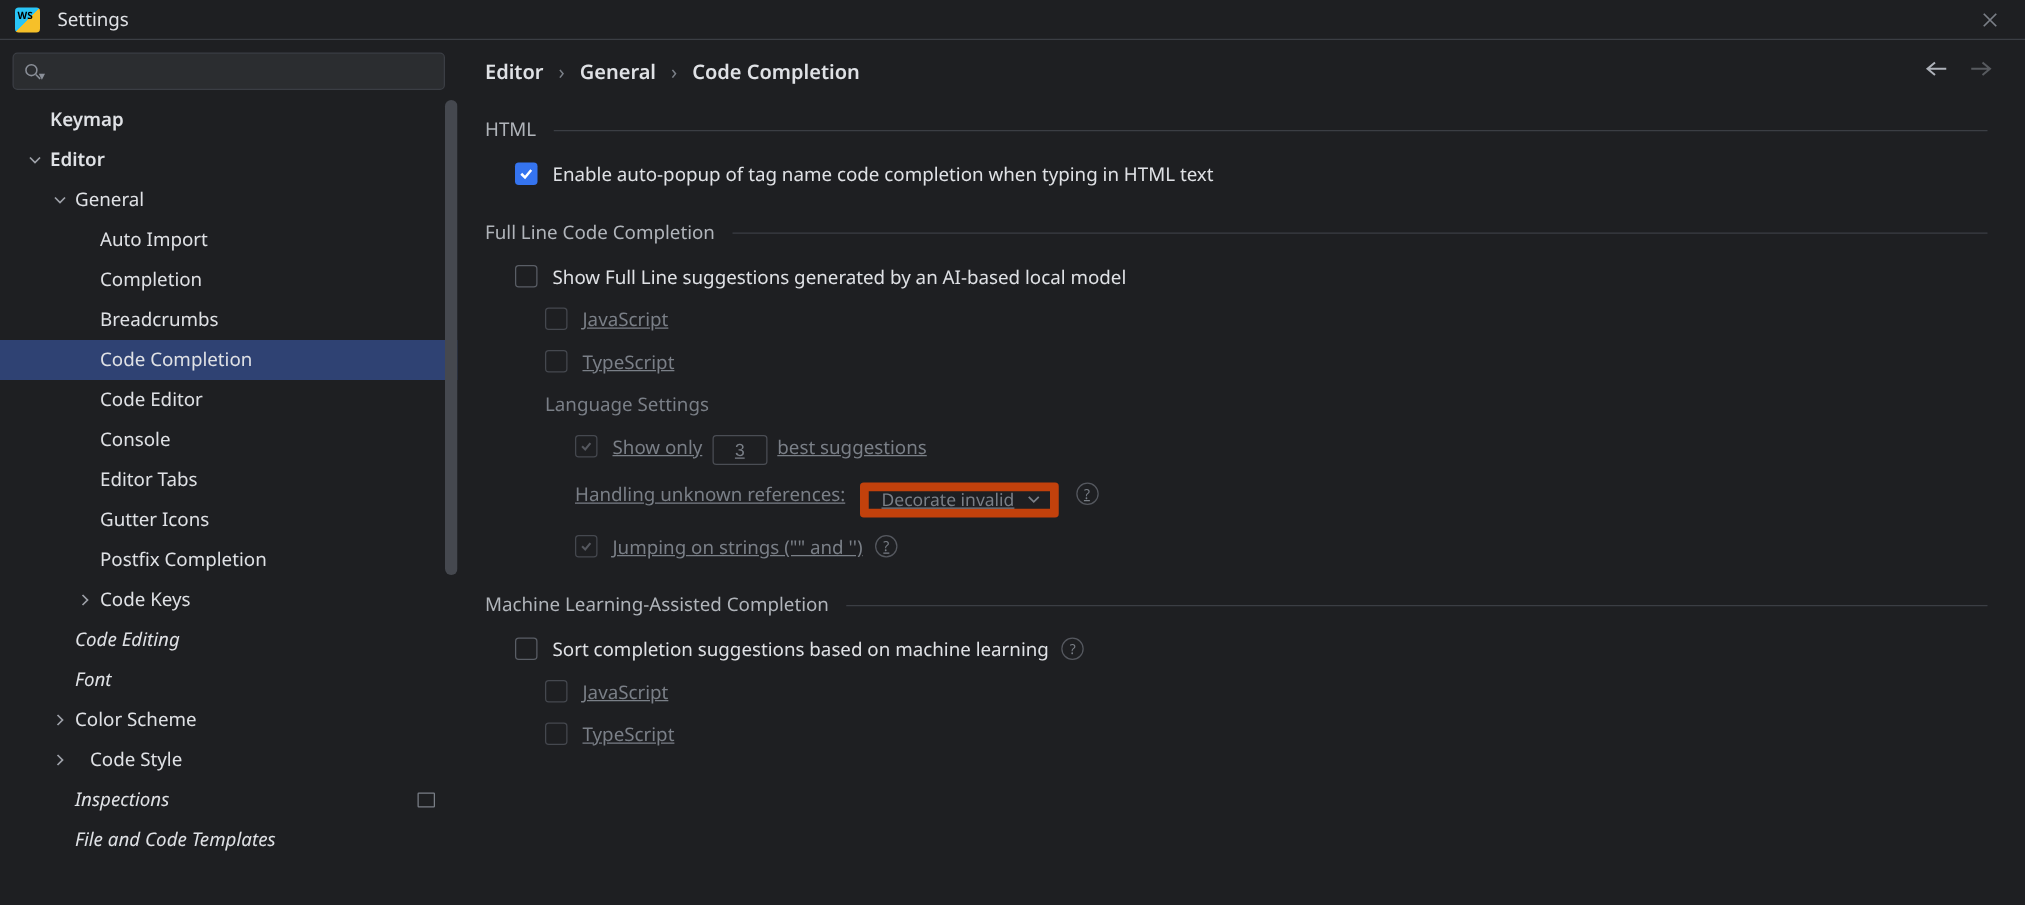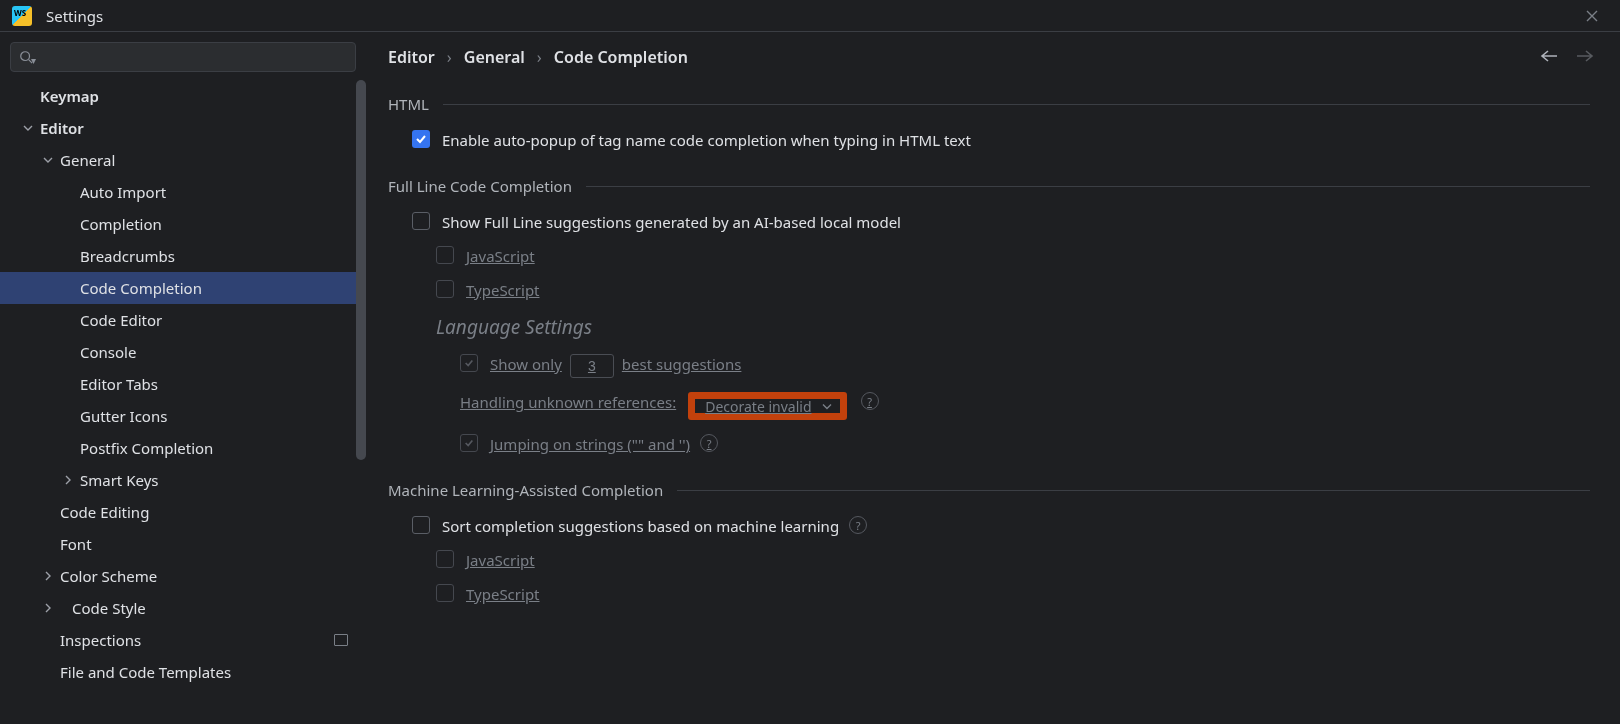--- a/index.html
+++ b/index.html
@@ -35,21 +35,21 @@
   .tree-scrollbar{position:absolute;right:0;top:0;width:10px;height:380px;background:#45484f;border-radius:5px;}
   .tree-item{display:flex;align-items:center;height:32px;color:var(--text);cursor:pointer;white-space:nowrap;}
   .tree-item.selected{background:var(--sel);}
   .tree-item .chevron{width:16px;height:16px;display:flex;align-items:center;justify-content:center;flex:0 0 auto;}
   .tree-label{font-size:15px;}
   .tree-item.bold .tree-label{font-weight:600;}
   .tree-badge{margin-left:auto;margin-right:18px;width:14px;height:12px;border:1px solid var(--text-dim);border-radius:1px;}
   .pad0{padding-left:40px;} 
   .pad0c{padding-left:20px;} 
   .pad1c{padding-left:40px;}
-  .pad1{padding-left:60px;}
+  .pad1{padding-left:60px;font-style:italic;}
   .pad2{padding-left:80px;}
   .pad2c{padding-left:60px;}
   
   .content{flex:1;display:flex;flex-direction:column;padding:14px 26px 0 22px;min-width:0;}
   .content-header{display:flex;align-items:center;}
   .breadcrumb{display:flex;align-items:center;gap:12px;font-size:16px;}
   .breadcrumb .crumb{color:var(--text);font-weight:600;}
   .breadcrumb .sep{color:var(--text-dim);}
   .nav-arrows{margin-left:auto;display:flex;gap:18px;color:var(--text-dim);}
   .nav-arrows .disabled{opacity:.4;}
@@ -65,21 +65,21 @@
   .row .cb{width:18px;height:18px;border-radius:3px;flex:0 0 auto;margin-right:12px;display:flex;align-items:center;justify-content:center;}
   .cb.unchecked{border:1.5px solid #5a5e66;background:transparent;}
   .cb.checked{background:var(--checkbox-blue);}
   .cb.dim-cb{border:1.5px solid #45484f;}
   .cb svg{display:block;}
   .lbl{font-size:15px;}
   .inline-input{width:44px;height:24px;border:1px solid #4a4d54;background:transparent;color:var(--text-dim);text-align:center;font-size:14px;border-radius:3px;margin:0 8px;}
   .inline-select{height:28px;border:7px solid #c2410c;background:transparent;color:var(--text-dim);font-size:14px;border-radius:3px;padding:0 28px 0 10px;margin:0 8px;position:relative;display:inline-flex;align-items:center;}
   .inline-select .sel-chev{position:absolute;right:8px;top:50%;transform:translateY(-50%);}
   .help{width:18px;height:18px;border:1px solid #55585f;border-radius:50%;display:inline-flex;align-items:center;justify-content:center;color:var(--text-dim);font-size:11px;margin-left:6px;}
-  .subheading{color:var(--text-dim);font-size:19px;margin:8px 0 14px 15px;font-style:italic;}
+  .subheading{color:var(--text-dim);font-size:15px;margin:8px 0 14px 15px;}
 </style>
 </head>
 <body>
 
 <div class="titlebar">
   <div class="app-icon"></div>
   <div class="titlebar-title">Settings</div>
   <div class="titlebar-spacer"></div>
   <div class="titlebar-close">
     <svg width="14" height="14" viewBox="0 0 14 14">
@@ -153,21 +153,21 @@
       <div class="tree-item pad2">
           <span class="tree-label">Postfix Completion</span>
         </div>
 
       <div class="tree-item pad2c">
         <span class="chevron">
             <svg width="10" height="10" viewBox="0 0 10 10">
               <path d="M3 1 L7 5 L3 9" stroke="#9da0a8" stroke-width="1.4" fill="none"></path>
             </svg>
           </span>
-        <span class="tree-label" style="margin-left:4px">Smart Keys</span>
+        <span class="tree-label" style="margin-left:4px">Code Keys</span>
       </div>
 
       <div class="tree-item pad1">
           <span class="tree-label">Code Editing</span>
         </div>
       <div class="tree-item pad1">
           <span class="tree-label">Font</span>
         </div>
 
       <div class="tree-item pad1c">

